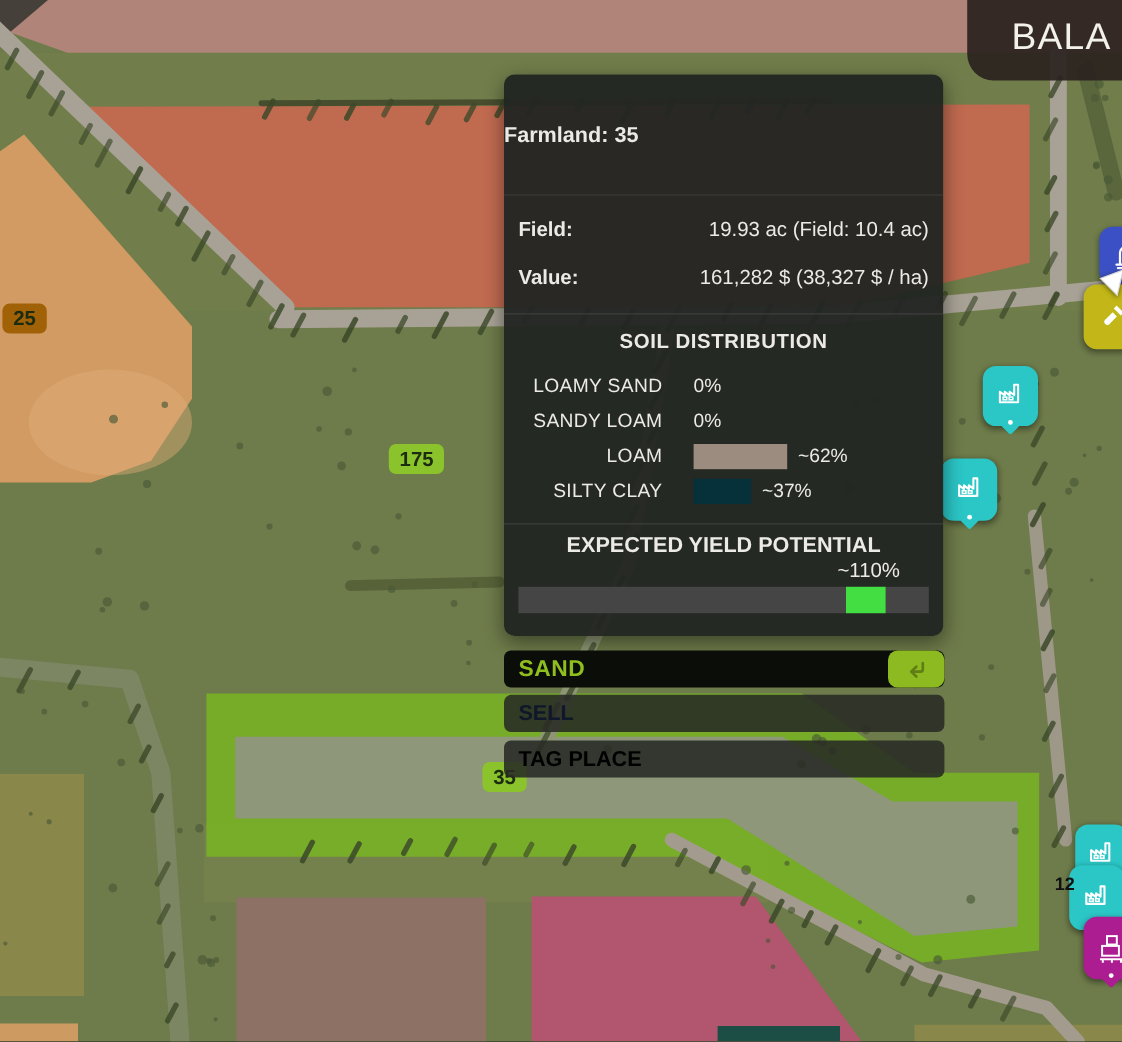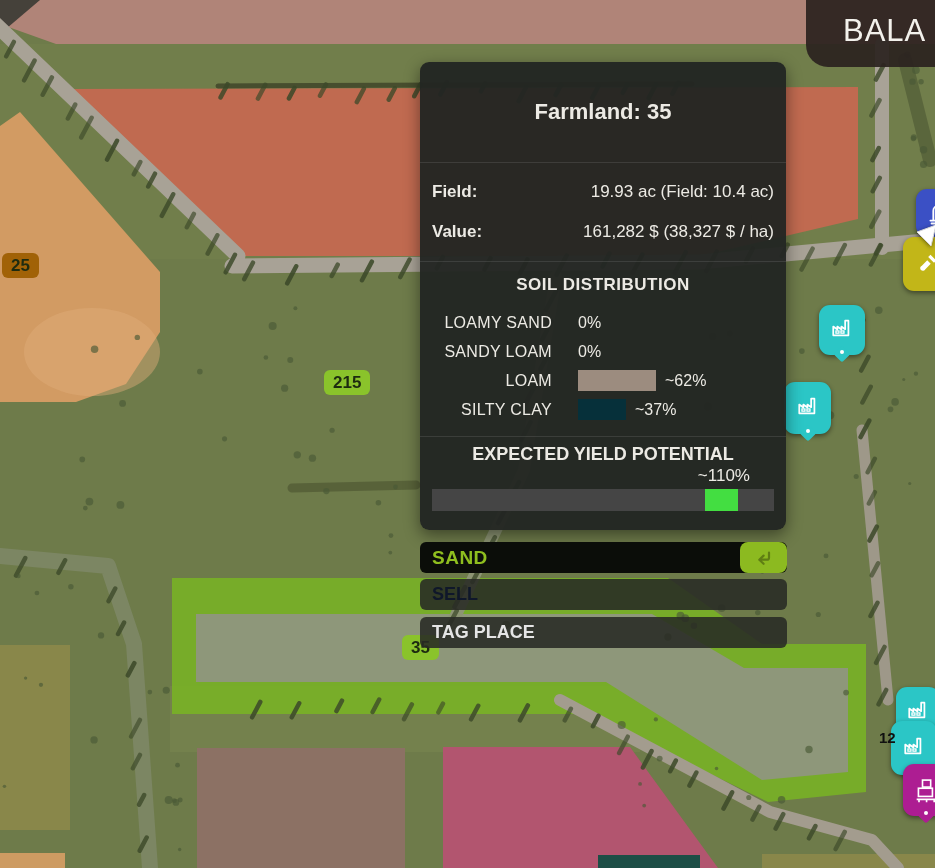--- a/index.html
+++ b/index.html
@@ -22,22 +22,22 @@
   .poi .tail{position:absolute;bottom:-5px;left:50%;width:12px;height:12px;
              transform:translateX(-50%) rotate(45deg);border-radius:2px;}
   .poi .pin-dot{position:absolute;bottom:1px;left:50%;width:4px;height:4px;margin-left:-2px;
                 background:#fff;border-radius:50%;z-index:2;}
   .cursor-wrap{position:absolute;z-index:10;filter:drop-shadow(0 1px 2px rgba(0,0,0,.5));}
 
   
   .panel{position:absolute;left:420px;top:62px;width:366px;height:468px;z-index:20;
          background:rgba(34,37,34,0.96);border-radius:9px;color:#eceae4;
          box-shadow:0 5px 16px rgba(0,0,0,.45);}
-  .panel-header{height:100px;display:flex;align-items:center;justify-content:center;
-                border-bottom:1px solid rgba(255,255,255,.10);font-size:22px;font-weight:bold;}
+  .panel-header{height:100px;display:flex;align-items:center;
+                border-bottom:1px solid rgba(255,255,255,.10);font-size:18px;font-weight:bold;}
   .panel-stats{padding:16px 12px;border-bottom:1px solid rgba(255,255,255,.10);}
   .stat-row{display:flex;justify-content:space-between;align-items:center;height:26px;}
   .stat-row + .stat-row{margin-top:14px;}
   .stat-label{font-weight:bold;font-size:17px;}
   .stat-value{font-size:17px;}
   .panel-soil{padding:10px 12px 12px;border-bottom:1px solid rgba(255,255,255,.10);}
   .soil-heading{height:26px;line-height:26px;text-align:center;font-weight:bold;font-size:17px;
                 letter-spacing:.5px;margin-bottom:10px;}
   .soil-row{display:flex;align-items:center;height:29px;font-size:16px;}
   .soil-label{width:120px;text-align:right;margin-right:26px;flex:none;letter-spacing:.3px;}
@@ -46,21 +46,21 @@
   .yield-heading{height:22px;line-height:22px;text-align:center;font-weight:bold;font-size:18px;}
   .yield-value{height:22px;line-height:22px;text-align:right;padding-right:24px;font-size:17px;}
   .yield-track{position:relative;height:22px;margin-top:2px;background:#454545;}
   .yield-marker{position:absolute;top:0;bottom:0;}
 
   
   .btn{position:absolute;left:420px;width:367px;height:31px;z-index:21;border-radius:6px;
        font-weight:bold;line-height:31px;padding-left:12px;box-sizing:border-box;cursor:pointer;}
   .btn-visit{top:542px;background:#0b0d09;color:#8fbe1f;font-size:19px;letter-spacing:.5px;}
   .btn-sell{top:579px;background:rgba(40,42,36,.88);color:#0f172a;font-size:18px;}
-  .btn-tag{top:617px;background:rgba(40,42,36,.88);color:#e5e5e5;font-size:18px;}
+  .btn-tag{top:617px;background:rgba(40,42,36,.88);color:#000000;font-size:18px;}
   .visit-key{position:absolute;right:0;top:0;width:47px;height:31px;background:#8cba20;
              border-radius:8px;display:flex;align-items:center;justify-content:center;}
 
   
   .bala-box{position:absolute;left:806px;top:0;width:129px;height:67px;z-index:25;
             background:rgba(43,34,31,0.93);border-bottom-left-radius:22px;
             color:#f3f1ec;font-size:31px;font-weight:500;letter-spacing:1px;
             line-height:62px;padding-left:37px;box-sizing:border-box;overflow:hidden;}
 </style>
 </head>
@@ -277,21 +277,21 @@
       <circle cx="912.4756491398439" cy="81.62899187183939" r="3.228784348582849" fill="#4a5935" opacity="0.65"></circle>
       <circle cx="921.0622338000685" cy="81.73100209329277" r="2.7168279497418553" fill="#4a5935" opacity="0.65"></circle>
       <circle cx="915.9371242038906" cy="70.11523797060363" r="3.8844358896370976" fill="#4a5935" opacity="0.65"></circle>
       <circle cx="913.4530270919204" cy="138.43627294525504" r="2.722464339248836" fill="#4a5935" opacity="0.65"></circle>
       <circle cx="923.5233797207475" cy="149.8142412560992" r="3.771886371867731" fill="#4a5935" opacity="0.65"></circle>
       <circle cx="913.82392085623" cy="137.32376952189952" r="3.0073090523481367" fill="#4a5935" opacity="0.65"></circle>
       <circle cx="923.5559709910303" cy="164.42901195026934" r="3.5691017916426064" fill="#4a5935" opacity="0.65"></circle>
     </svg>
 
   <span class="badge badge-25">25</span>
-  <span class="badge badge-119">215</span>
+  <span class="badge badge-119">175</span>
   <span class="badge badge-35">35</span>
   <span class="map-num num-12">12</span>
 
   <div id="poi-layer">
       <div class="poi" style="background: rgb(43, 198, 198); left: 819px; top: 305px; width: 46px; height: 50px;">
         <svg width="28" height="28" viewBox="0 0 24 24">
           <path d="M4.5 16.5 V9 l3.5 2.6 V9 l3.5 2.6 V9 l3.2 2.3 V4 h2.8 v12.5 z" fill="none" stroke="#fff" stroke-width="1.5" stroke-linejoin="round"></path>
           <rect x="6.8" y="12.8" width="2.6" height="1.9" fill="none" stroke="#fff" stroke-width="1.1"></rect>
           <rect x="11.1" y="12.8" width="2.6" height="1.9" fill="none" stroke="#fff" stroke-width="1.1"></rect>
         </svg>

